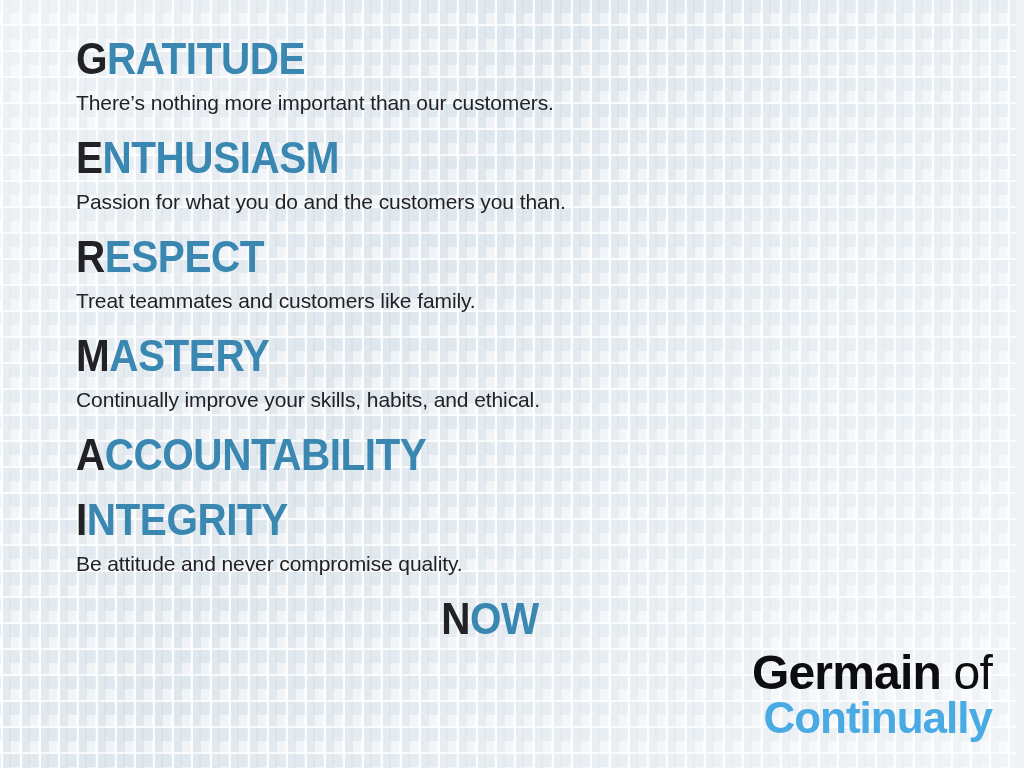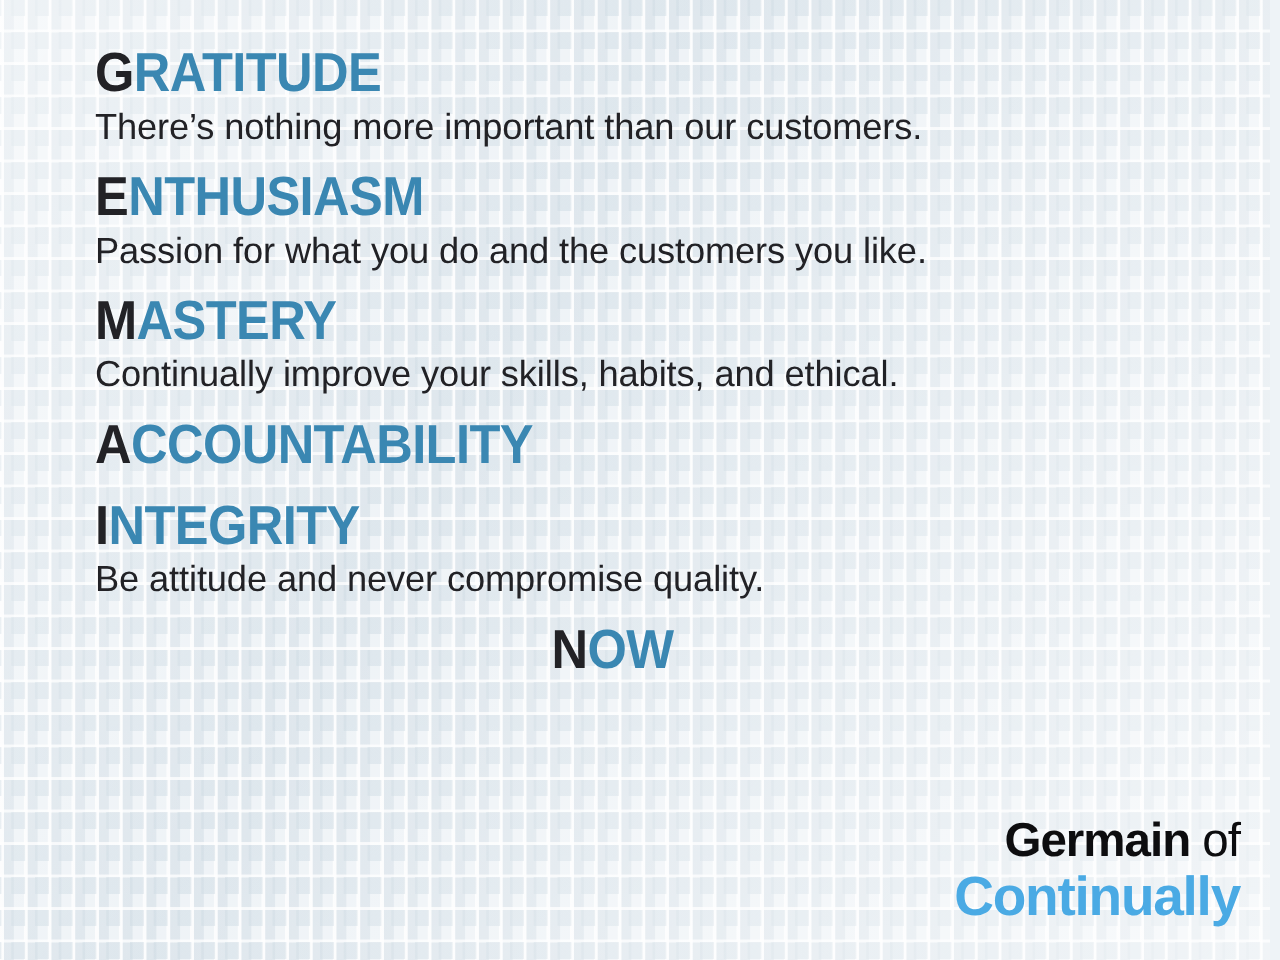--- a/index.html
+++ b/index.html
@@ -93,39 +93,39 @@
     transform-origin: left center;
     margin: 0 0 3px 0;
   }
   .value-title .initial {
     color: #222226;
   }
 
   .value-desc {
     font-family: "Liberation Sans", sans-serif;
     font-weight: 400;
-    font-size: 29px;
+    font-size: 21px;
     line-height: 31px;
     color: #222226;
     letter-spacing: -0.1px;
     white-space: nowrap;
     margin: 0;
   }
 
   
   #logo {
     position: absolute;
     right: 32px;
     bottom: 26px;
     text-align: right;
     line-height: 1;
   }
   .logo-line1 {
     font-family: "Liberation Sans", sans-serif;
-    font-size: 38px;
+    font-size: 48px;
     line-height: 42px;
     color: #0d0d0f;
     letter-spacing: -0.8px;
     white-space: nowrap;
   }
   .logo-line1 .brand {
     font-weight: 700;
   }
   .logo-line1 .connector {
     font-weight: 400;
@@ -153,23 +153,27 @@
 
     <div class="value-list">
 
       <div class="value-block">
         <div class="value-title"><span class="initial">G</span><span>RATITUDE</span></div>
         <div class="value-desc">There’s nothing more important than our customers.</div>
       </div>
 
       <div class="value-block">
         <div class="value-title"><span class="initial">E</span><span>NTHUSIASM</span></div>
-        <div class="value-desc">Passion for what you do and the customers you like.</div>
+        <div class="value-desc">Passion for what you do and the customers you than.</div>
       </div>
 
+      <div class="value-block">
+        <div class="value-title"><span class="initial">R</span><span>ESPECT</span></div>
+        <div class="value-desc">Treat teammates and customers like family.</div>
+      </div>
 
       <div class="value-block">
         <div class="value-title"><span class="initial">M</span><span>ASTERY</span></div>
         <div class="value-desc">Continually improve your skills, habits, and ethical.</div>
       </div>
 
       <div class="value-block">
         <div class="value-title"><span class="initial">A</span><span>CCOUNTABILITY</span></div>
       </div>
 

